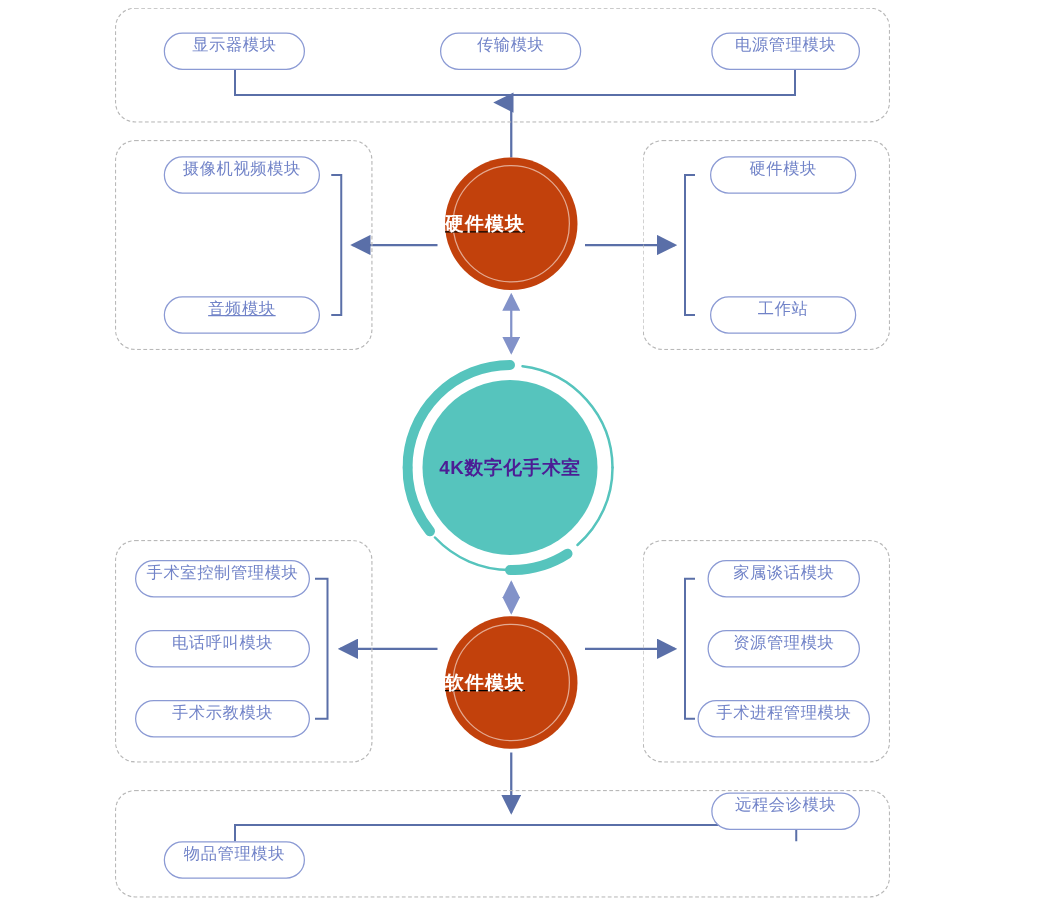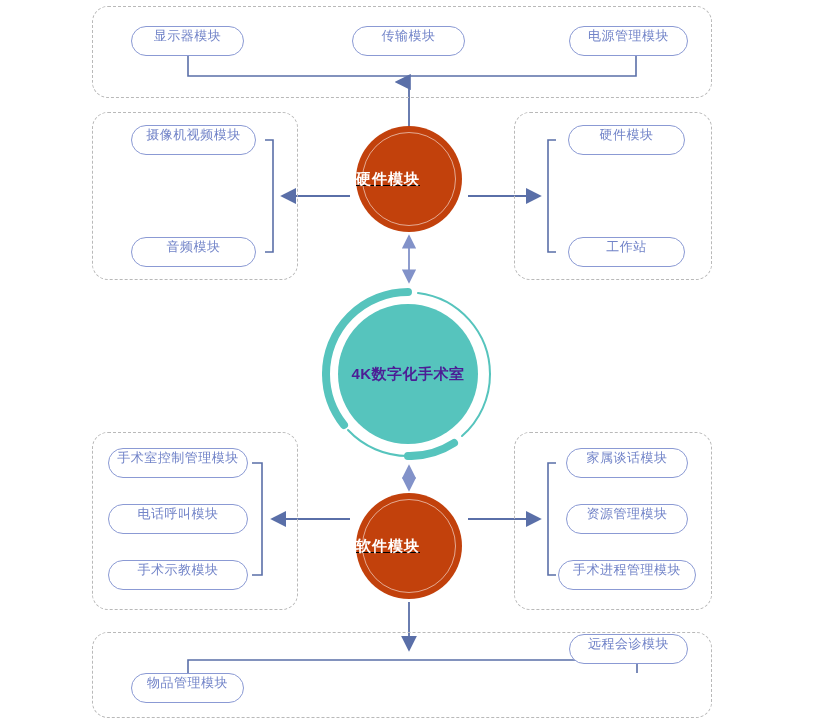--- a/index.html
+++ b/index.html
@@ -184,21 +184,21 @@
     <span>传输模块</span>
   </div>
   <div class="pill" style="left:569px; top:26px; width:119px;">
     <span>电源管理模块</span>
   </div>
 
   <div class="group-box" style="left:92px; top:112px; width:206px; height:168px;"></div>
   <div class="pill" style="left:131px; top:125px; width:125px;">
     <span>摄像机视频模块</span>
   </div>
-  <div class="pill" style="left:131px; top:237px; width:125px;">
+  <div class="pill" style="left:131px; top:237px; width:125px;text-decoration:underline;">
     <span>音频模块</span>
   </div>
 
   <div class="group-box" style="left:514px; top:112px; width:198px; height:168px;"></div>
   <div class="pill" style="left:568px; top:125px; width:117px;">
     <span>硬件模块</span>
   </div>
   <div class="pill" style="left:568px; top:237px; width:117px;">
     <span>工作站</span>
   </div>

